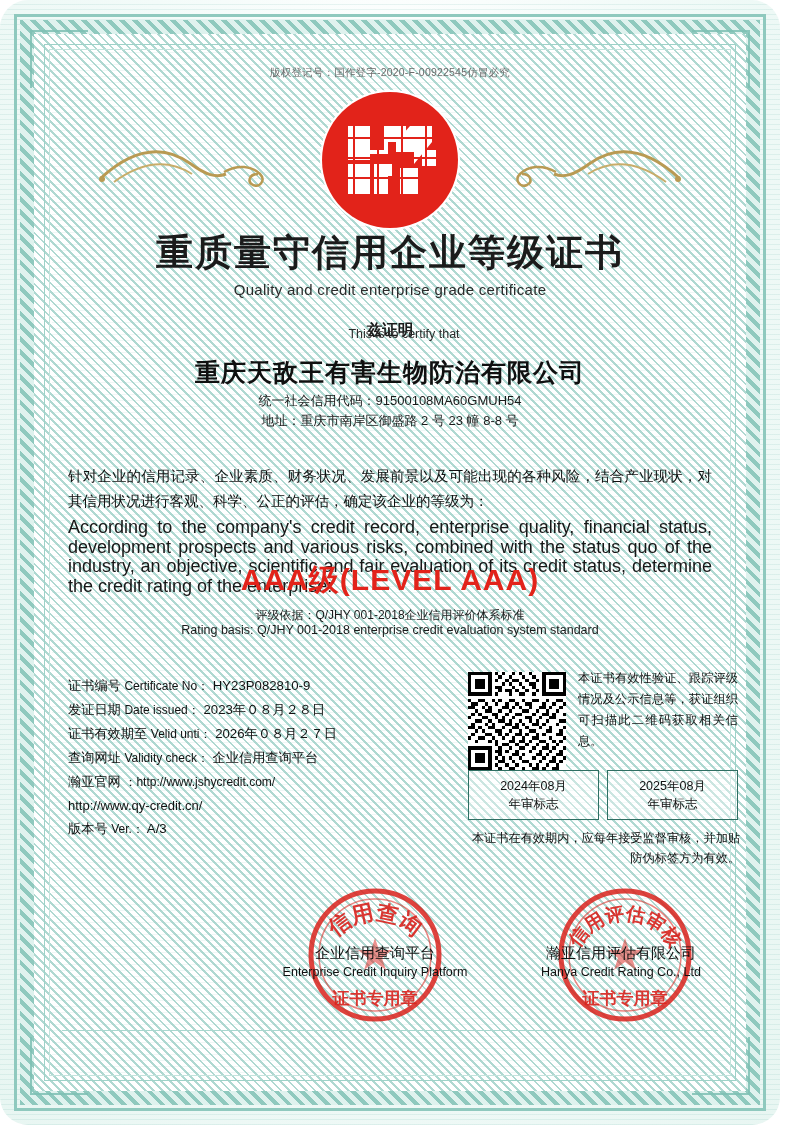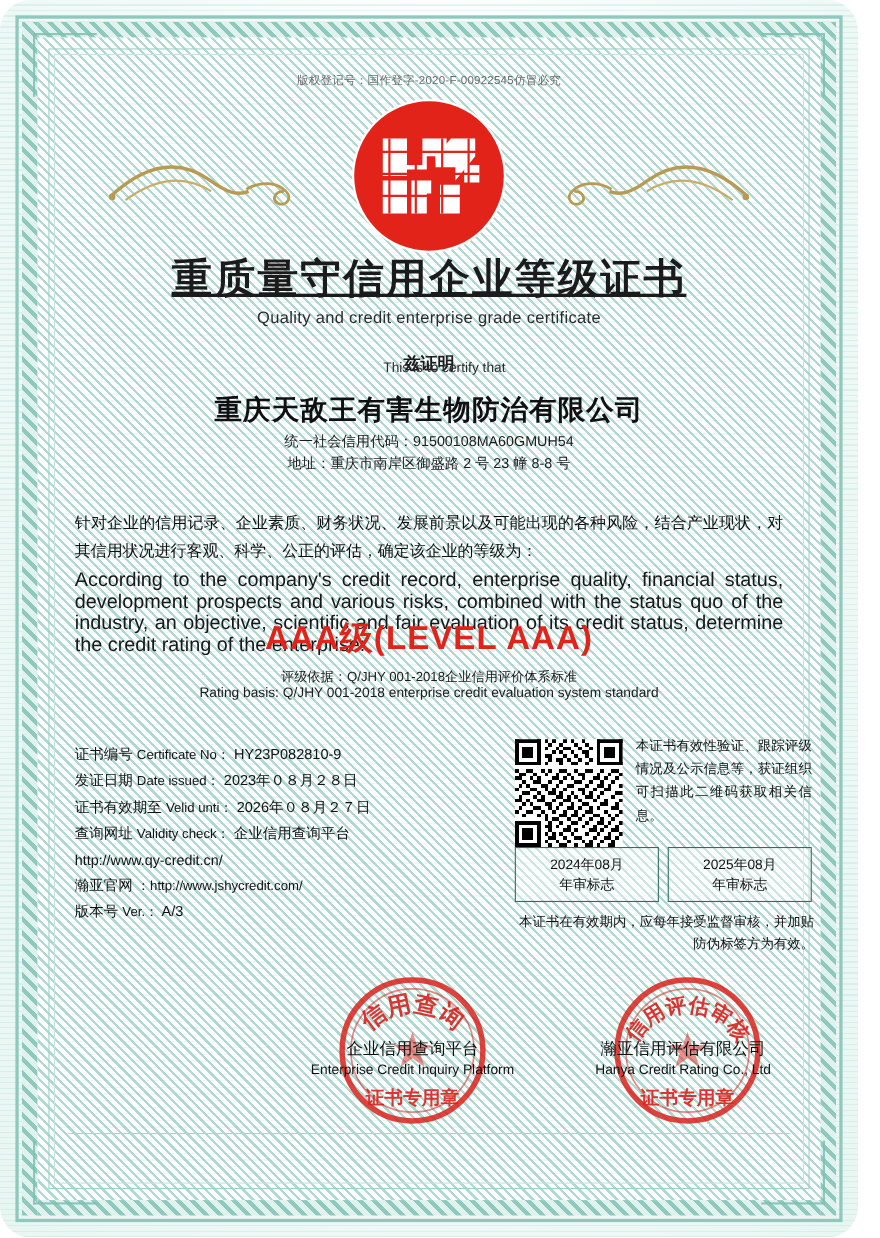--- a/index.html
+++ b/index.html
@@ -69,21 +69,20 @@
     position:absolute;top:138px;width:210px;height:56px;
   }
   .flourish.left{left:96px;}
   .flourish.right{right:96px;transform:scaleX(-1);}
 
   
   .title-cn{
     position:absolute;top:228px;left:0;right:0;text-align:center;
     font-size:37px;font-weight:bold;color:#1b1b1b;letter-spacing:2px;
     font-family:"Liberation Serif", serif;
-    text-decoration:underline;
   }
   .title-en{
     position:absolute;top:281px;left:0;right:0;text-align:center;
     font-size:15px;color:#2b2b2b;letter-spacing:.3px;
   }
   .certify-cn{
     position:absolute;top:306px;left:0;right:0;text-align:center;
     font-size:15.5px;color:#1b1b1b;font-weight:bold;margin-top:14px;
   }
   .certify-en{
@@ -262,26 +261,26 @@
     <div class="row">
       <span class="lbl-cn">证书有效期至</span>
       <span class="lbl-en">Velid unti：</span>
       <span class="val">2026年０８月２７日</span>
     </div>
     <div class="row">
       <span class="lbl-cn">查询网址</span>
       <span class="lbl-en">Validity check：</span>
       <span class="val">企业信用查询平台</span>
     </div>
-    <div class="row url">
-      <span class="val">http://www.qy-credit.cn/</span>
-    </div>
     <div class="row">
       <span class="lbl-cn">瀚亚官网</span>
       <span class="lbl-en">：http://www.jshycredit.com/</span>
+    </div>
+    <div class="row url">
+      <span class="val">http://www.qy-credit.cn/</span>
     </div>
     <div class="row">
       <span class="lbl-cn">版本号</span>
       <span class="lbl-en">Ver.：</span>
       <span class="val">A/3</span>
     </div>
   </div>
 
   <svg class="qr" viewBox="0 0 29 29" shape-rendering="crispEdges">
     <rect width="29" height="29" fill="#ffffff"></rect>

